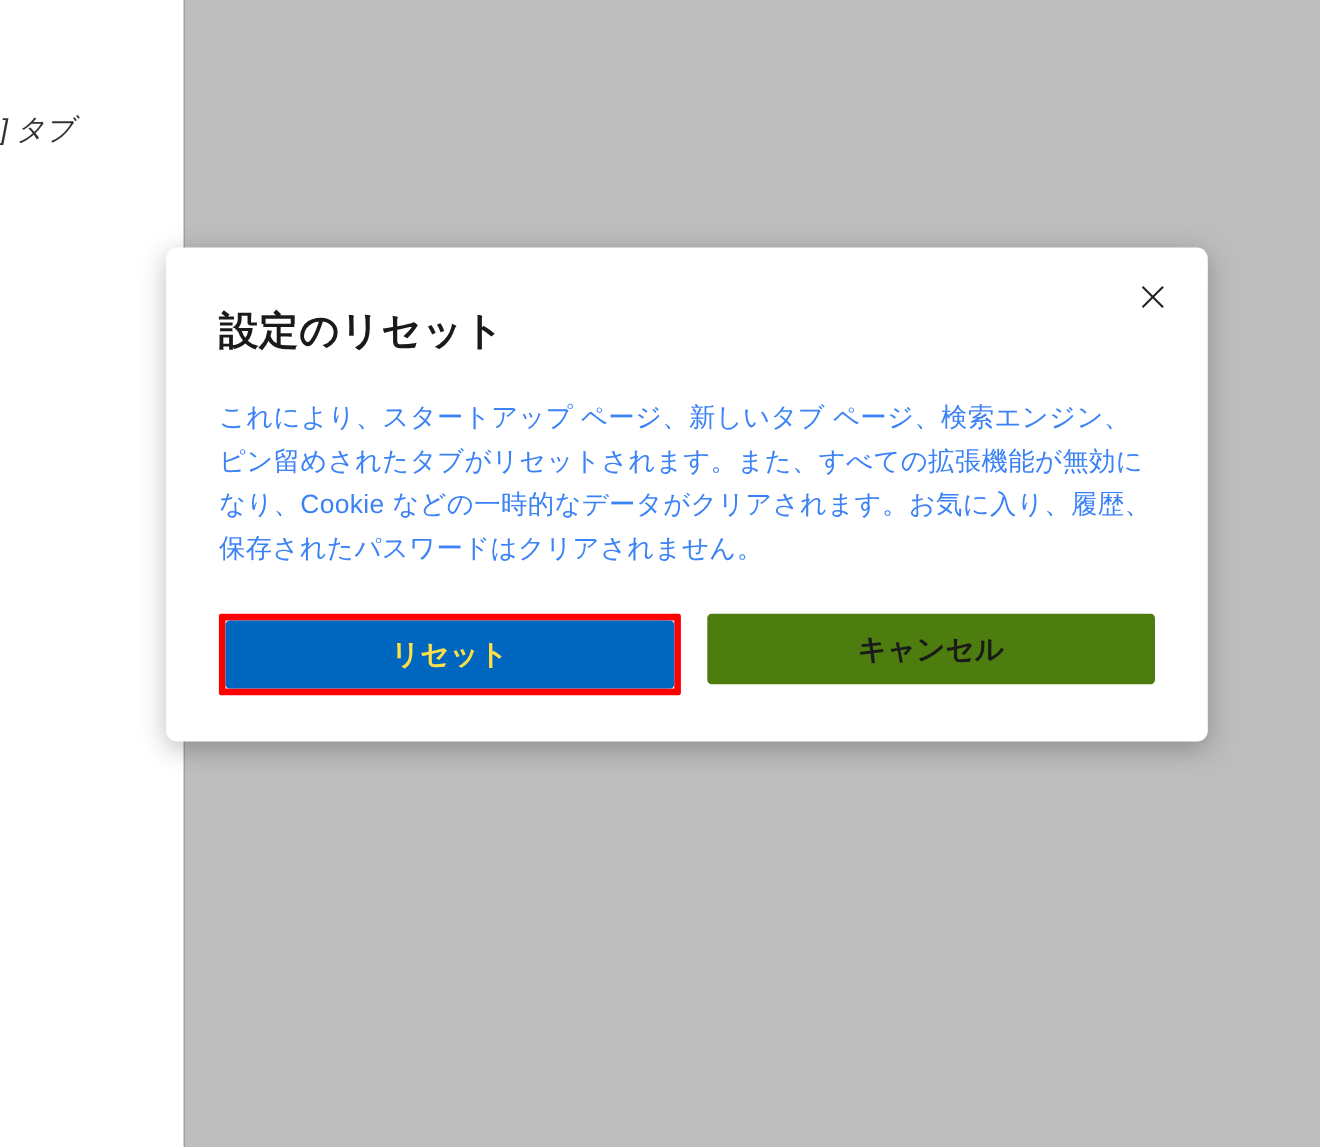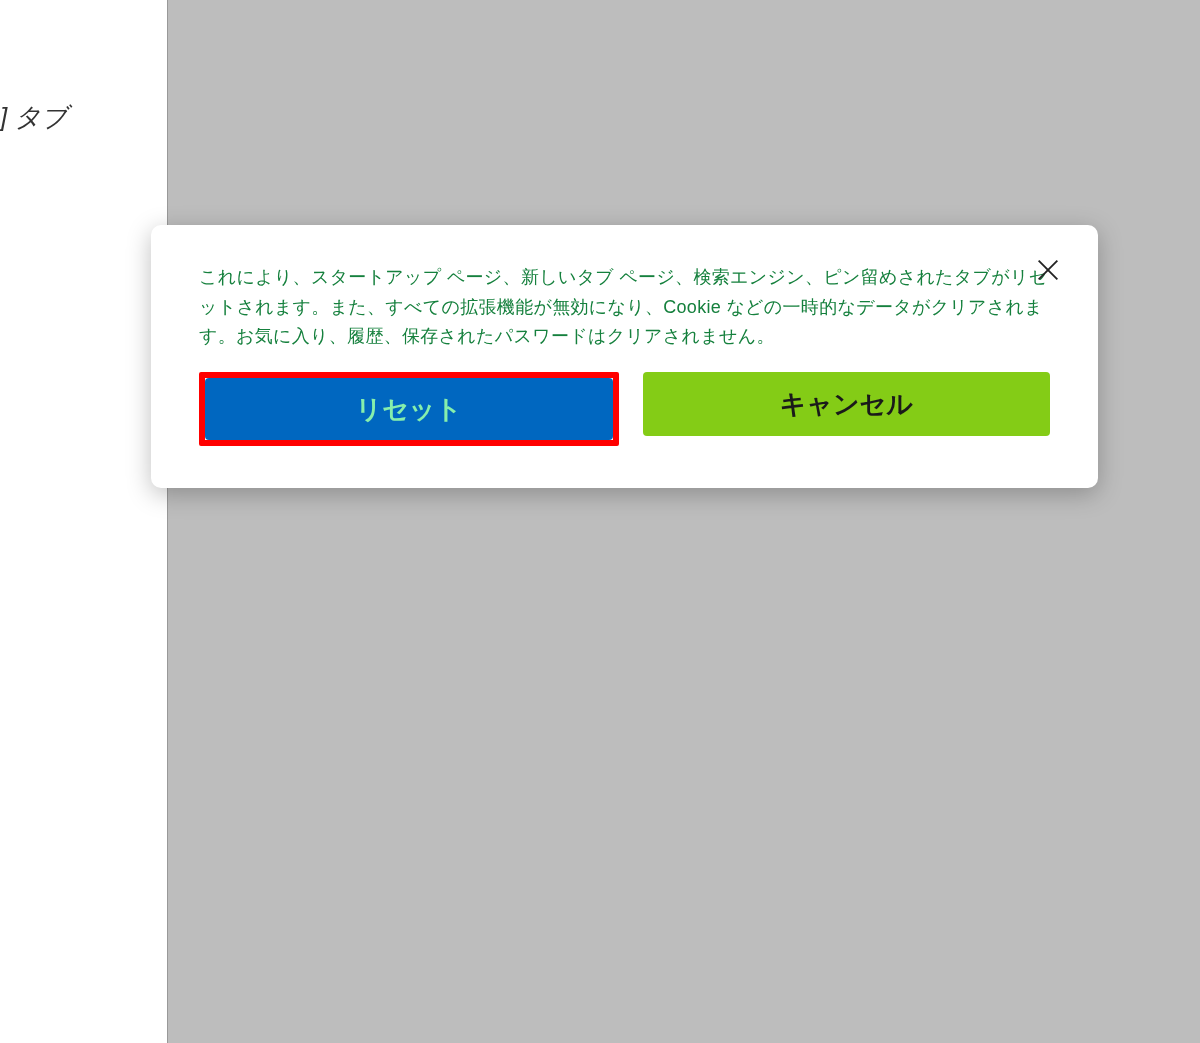--- a/index.html
+++ b/index.html
@@ -69,24 +69,24 @@
     }
     .dialog-title {
       font-size: 36px;
       font-weight: 600;
       color: #1a1a1a;
       margin-bottom: 34px;
       margin-top: 14px;
       letter-spacing: 0.5px;
     }
     .dialog-body {
-      font-size: 18px;
-      color: #15803d;
+      font-size: 24px;
+      color: #3b82f6;
       line-height: 1.65;
-      margin-bottom: 20px;
+      margin-bottom: 40px;
       letter-spacing: 0.3px;
     }
     .button-row {
       display: flex;
       gap: 24px;
     }
     .btn {
       flex: 1;
       height: 64px;
       font-size: 26px;
@@ -99,30 +99,30 @@
     .btn-primary-wrap {
       flex: 1;
       border: 6px solid #ff0000;
       border-radius: 2px;
       display: flex;
     }
     .btn-primary {
       width: 100%;
       height: 62px;
       background: #0067c0;
-      color: #86efac;
+      color: #fde047;
       border-radius: 4px;
       border: none;
       font-size: 26px;
       font-weight: 700;
       cursor: pointer;
       font-family: inherit;
     }
     .btn-secondary {
-      background: #84cc16;
+      background: #4d7c0f;
       color: #1a1a1a;
       font-weight: 600;
     }
   </style>
 </head>
 <body>
 
 <div class="bg-white-area"></div>
 <div class="background-panel"></div>
 <div class="bg-text-fragment">] タブ</div>
@@ -130,20 +130,21 @@
 <div class="modal-dialog">
   <button class="close-button">
     <span>
       <svg viewBox="0 0 24 24" fill="none" stroke="#222" stroke-width="1.6">
         <line x1="4" y1="4" x2="20" y2="20"></line>
         <line x1="20" y1="4" x2="4" y2="20"></line>
       </svg>
     </span>
   </button>
 
+  <h1 class="dialog-title">設定のリセット</h1>
 
   <p class="dialog-body">これにより、スタートアップ ページ、新しいタブ ページ、検索エンジン、ピン留めされたタブがリセットされます。また、すべての拡張機能が無効になり、Cookie などの一時的なデータがクリアされます。お気に入り、履歴、保存されたパスワードはクリアされません。</p>
 
   <div class="button-row">
     <div class="btn-primary-wrap">
       <button class="btn-primary">リセット</button>
     </div>
     <button class="btn btn-secondary">キャンセル</button>
   </div>
 </div>

